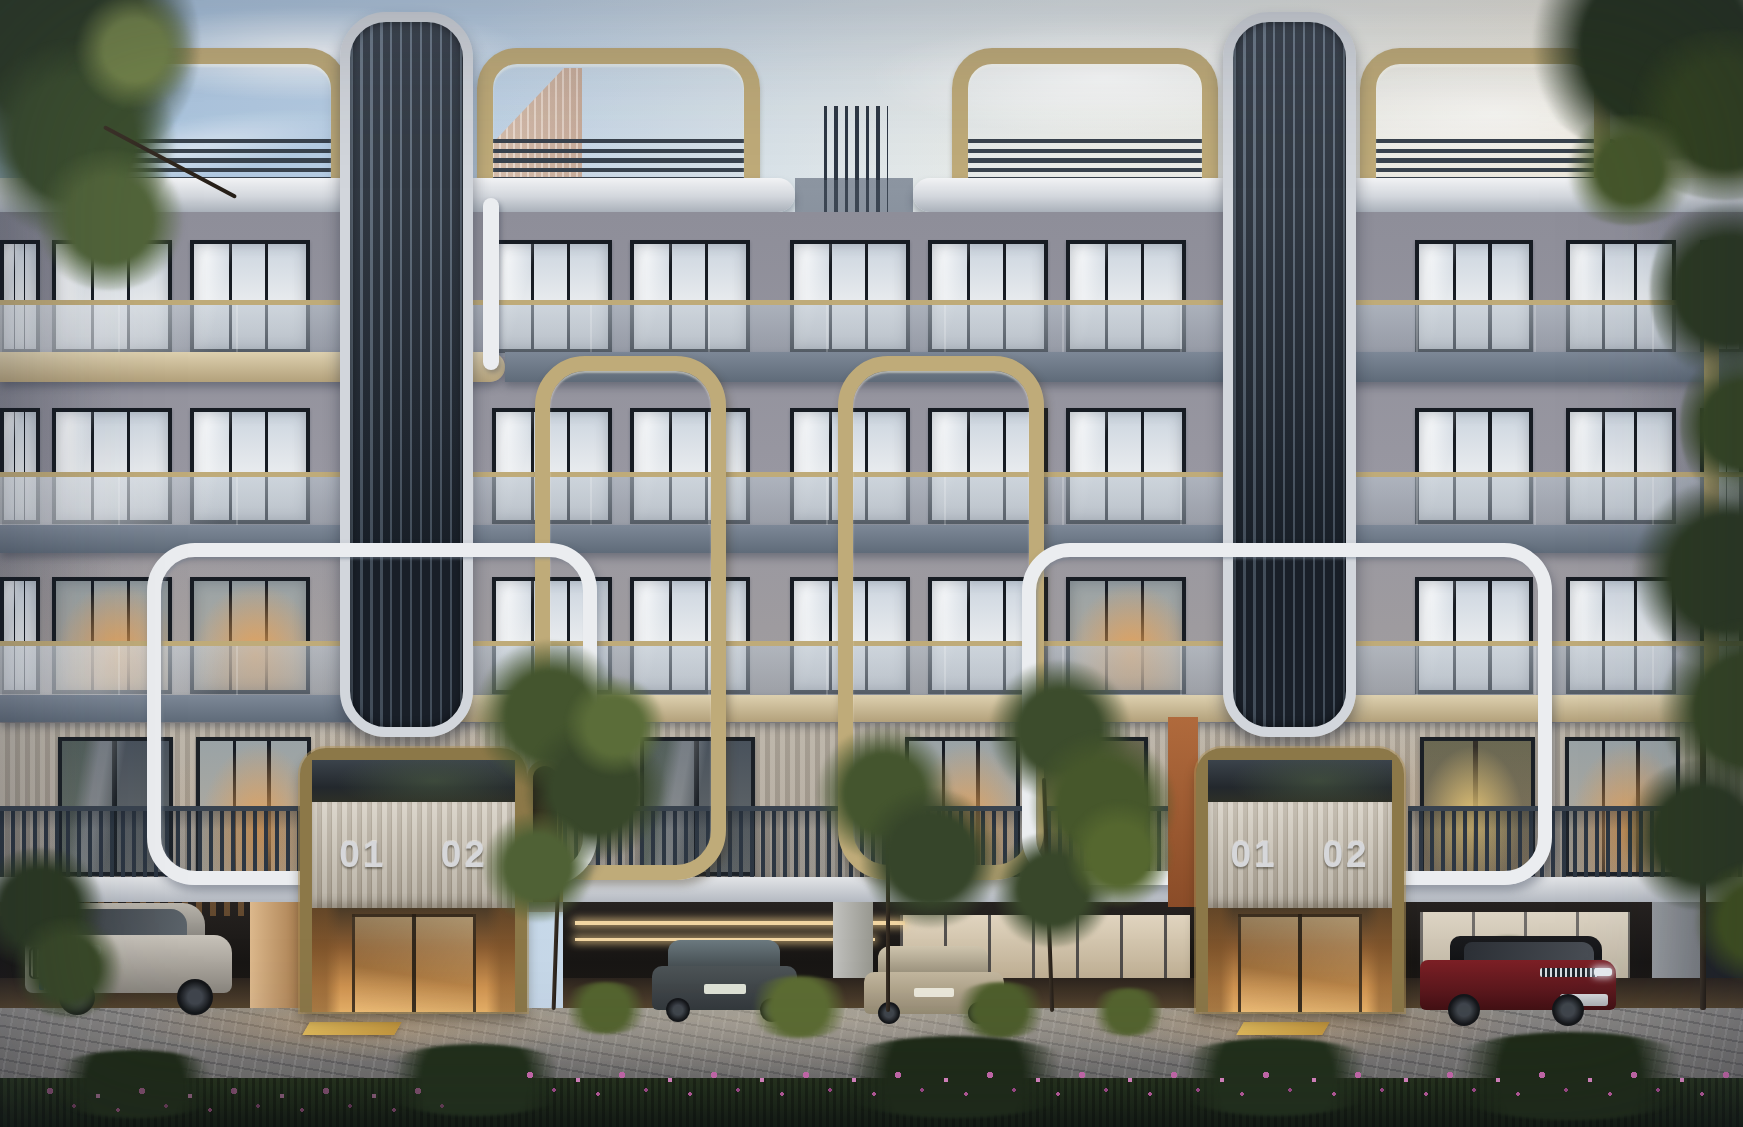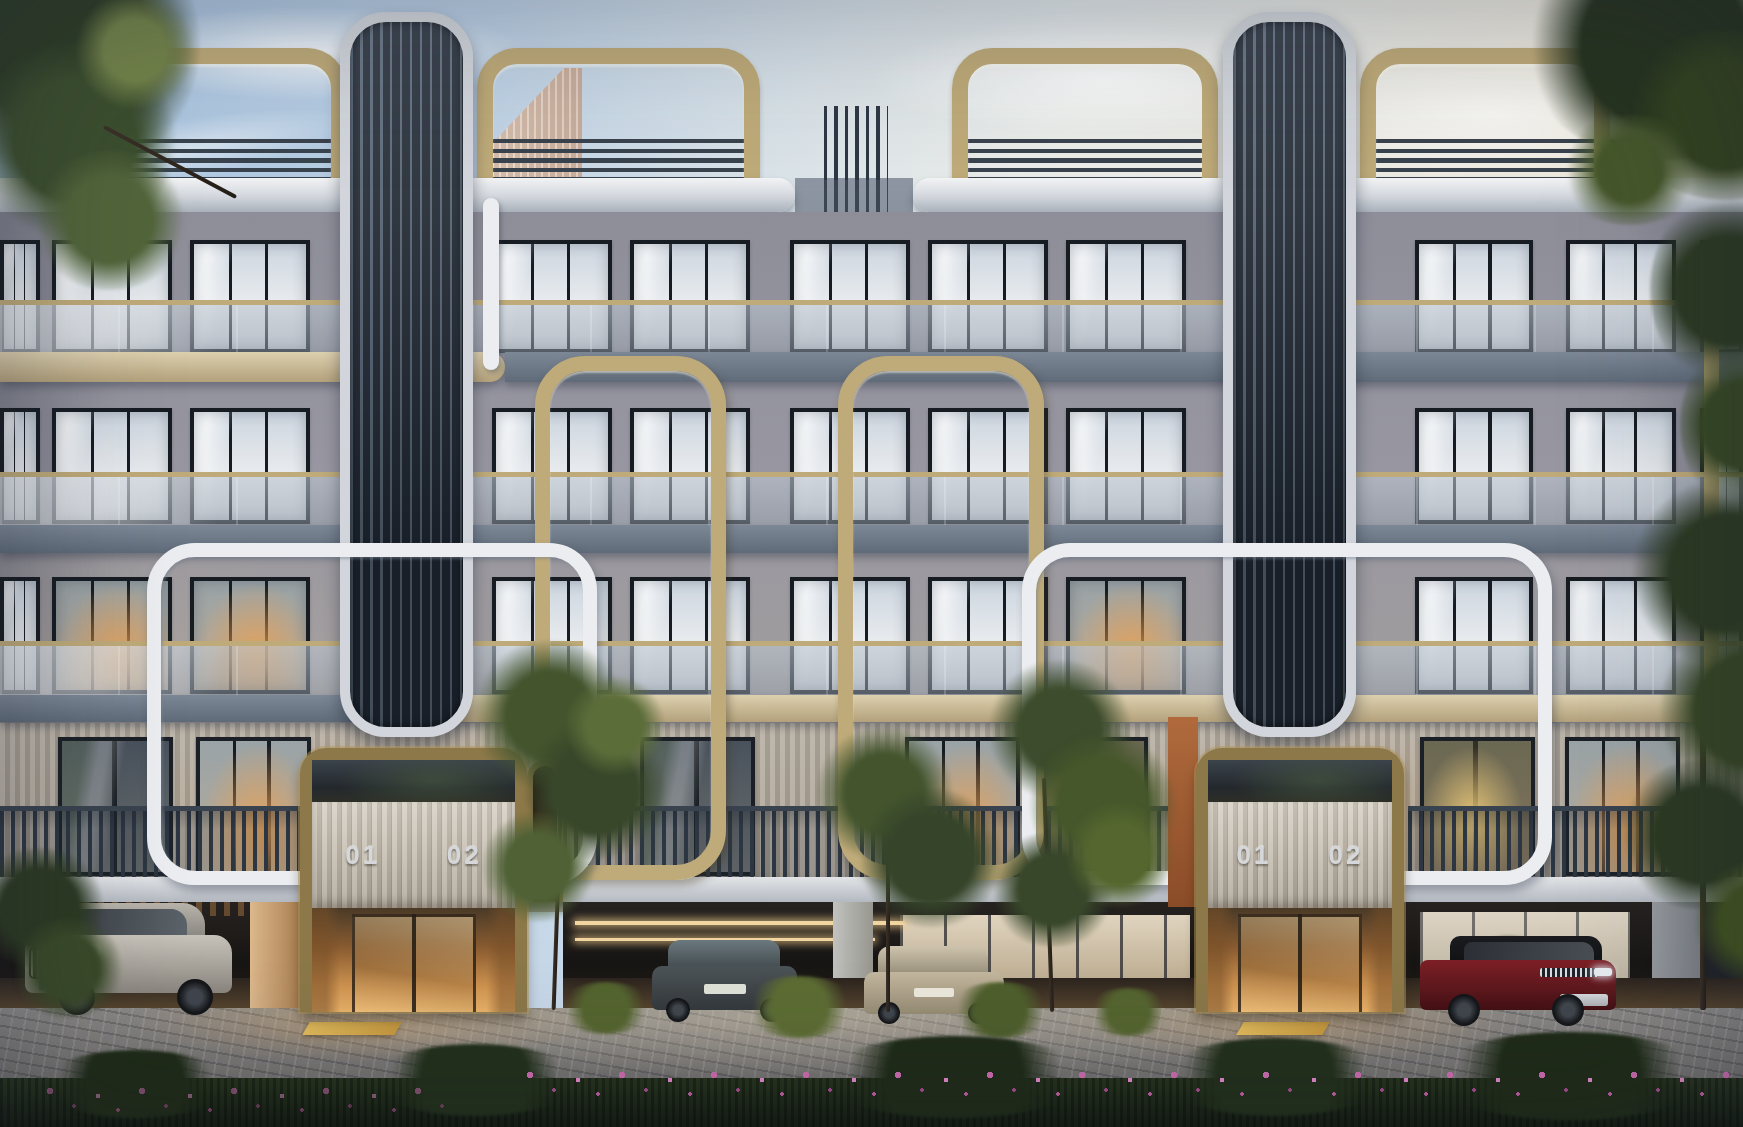--- a/index.html
+++ b/index.html
@@ -65,21 +65,21 @@
     repeating-linear-gradient(90deg,#2e3844 0 4px,rgba(46,56,68,.14) 4px 11px);}
   
   .portal{box-sizing:border-box;border:12px solid #8c7848;border-bottom:none;border-radius:26px 26px 0 0;box-shadow:0 0 0 2px rgba(180,150,90,.5),0 8px 12px rgba(35,28,14,.4);}
   .transom{left:0;right:0;top:0;height:42px;background:
     radial-gradient(60% 90% at 60% 50%,rgba(78,96,66,.55),transparent 80%),
     linear-gradient(180deg,#3b434b,#23282d 65%,#2d2f27);}
   .ribpanel{left:0;right:0;top:42px;height:106px;display:flex;justify-content:space-around;align-items:center;background:
     linear-gradient(180deg,rgba(255,255,255,.22),rgba(0,0,0,.10) 90%),
     repeating-linear-gradient(90deg,#d2cbbe 0 5px,#b6ad9e 5px 9px,#a79d8c 9px 10px);
     box-shadow:inset 0 -6px 8px rgba(60,50,35,.3);}
-  .unum{font-size:26px;font-weight:700;letter-spacing:3px;color:#d6d7da;text-shadow:0 2px 2px rgba(40,35,25,.45),0 -1px 0 rgba(255,255,255,.35);}
+  .unum{font-size:37px;font-weight:700;letter-spacing:3px;color:#d6d7da;text-shadow:0 2px 2px rgba(40,35,25,.45),0 -1px 0 rgba(255,255,255,.35);}
   .lobby{left:0;right:0;top:148px;bottom:0;background:
     linear-gradient(90deg,rgba(120,80,40,.55) 0 7%,transparent 14% 86%,rgba(120,80,40,.5) 93%),
     linear-gradient(180deg,#4a3a27 0%,#8a5c31 38%,#cf9350 75%,#eab268 100%);}
   .ldoor{position:absolute;left:50%;transform:translateX(-50%);top:6px;bottom:0;width:118px;border:3px solid rgba(40,30,20,.8);border-bottom:none;background:
     linear-gradient(90deg,transparent 0 48%,rgba(30,25,18,.85) 48% 52%,transparent 52%),
     linear-gradient(190deg,rgba(255,230,180,.5),rgba(120,90,50,.25) 60%,rgba(255,215,150,.35));}
   
   .gopen{background:linear-gradient(180deg,#262220 0%,#181614 55%,#201b17 100%);}
   .gfloor{position:absolute;left:0;right:0;bottom:0;height:34px;background:linear-gradient(180deg,#2c241e,#5a482f);}
   .lightstrip{background:#f2d6a2;box-shadow:0 0 8px 2px rgba(240,205,140,.8);}

